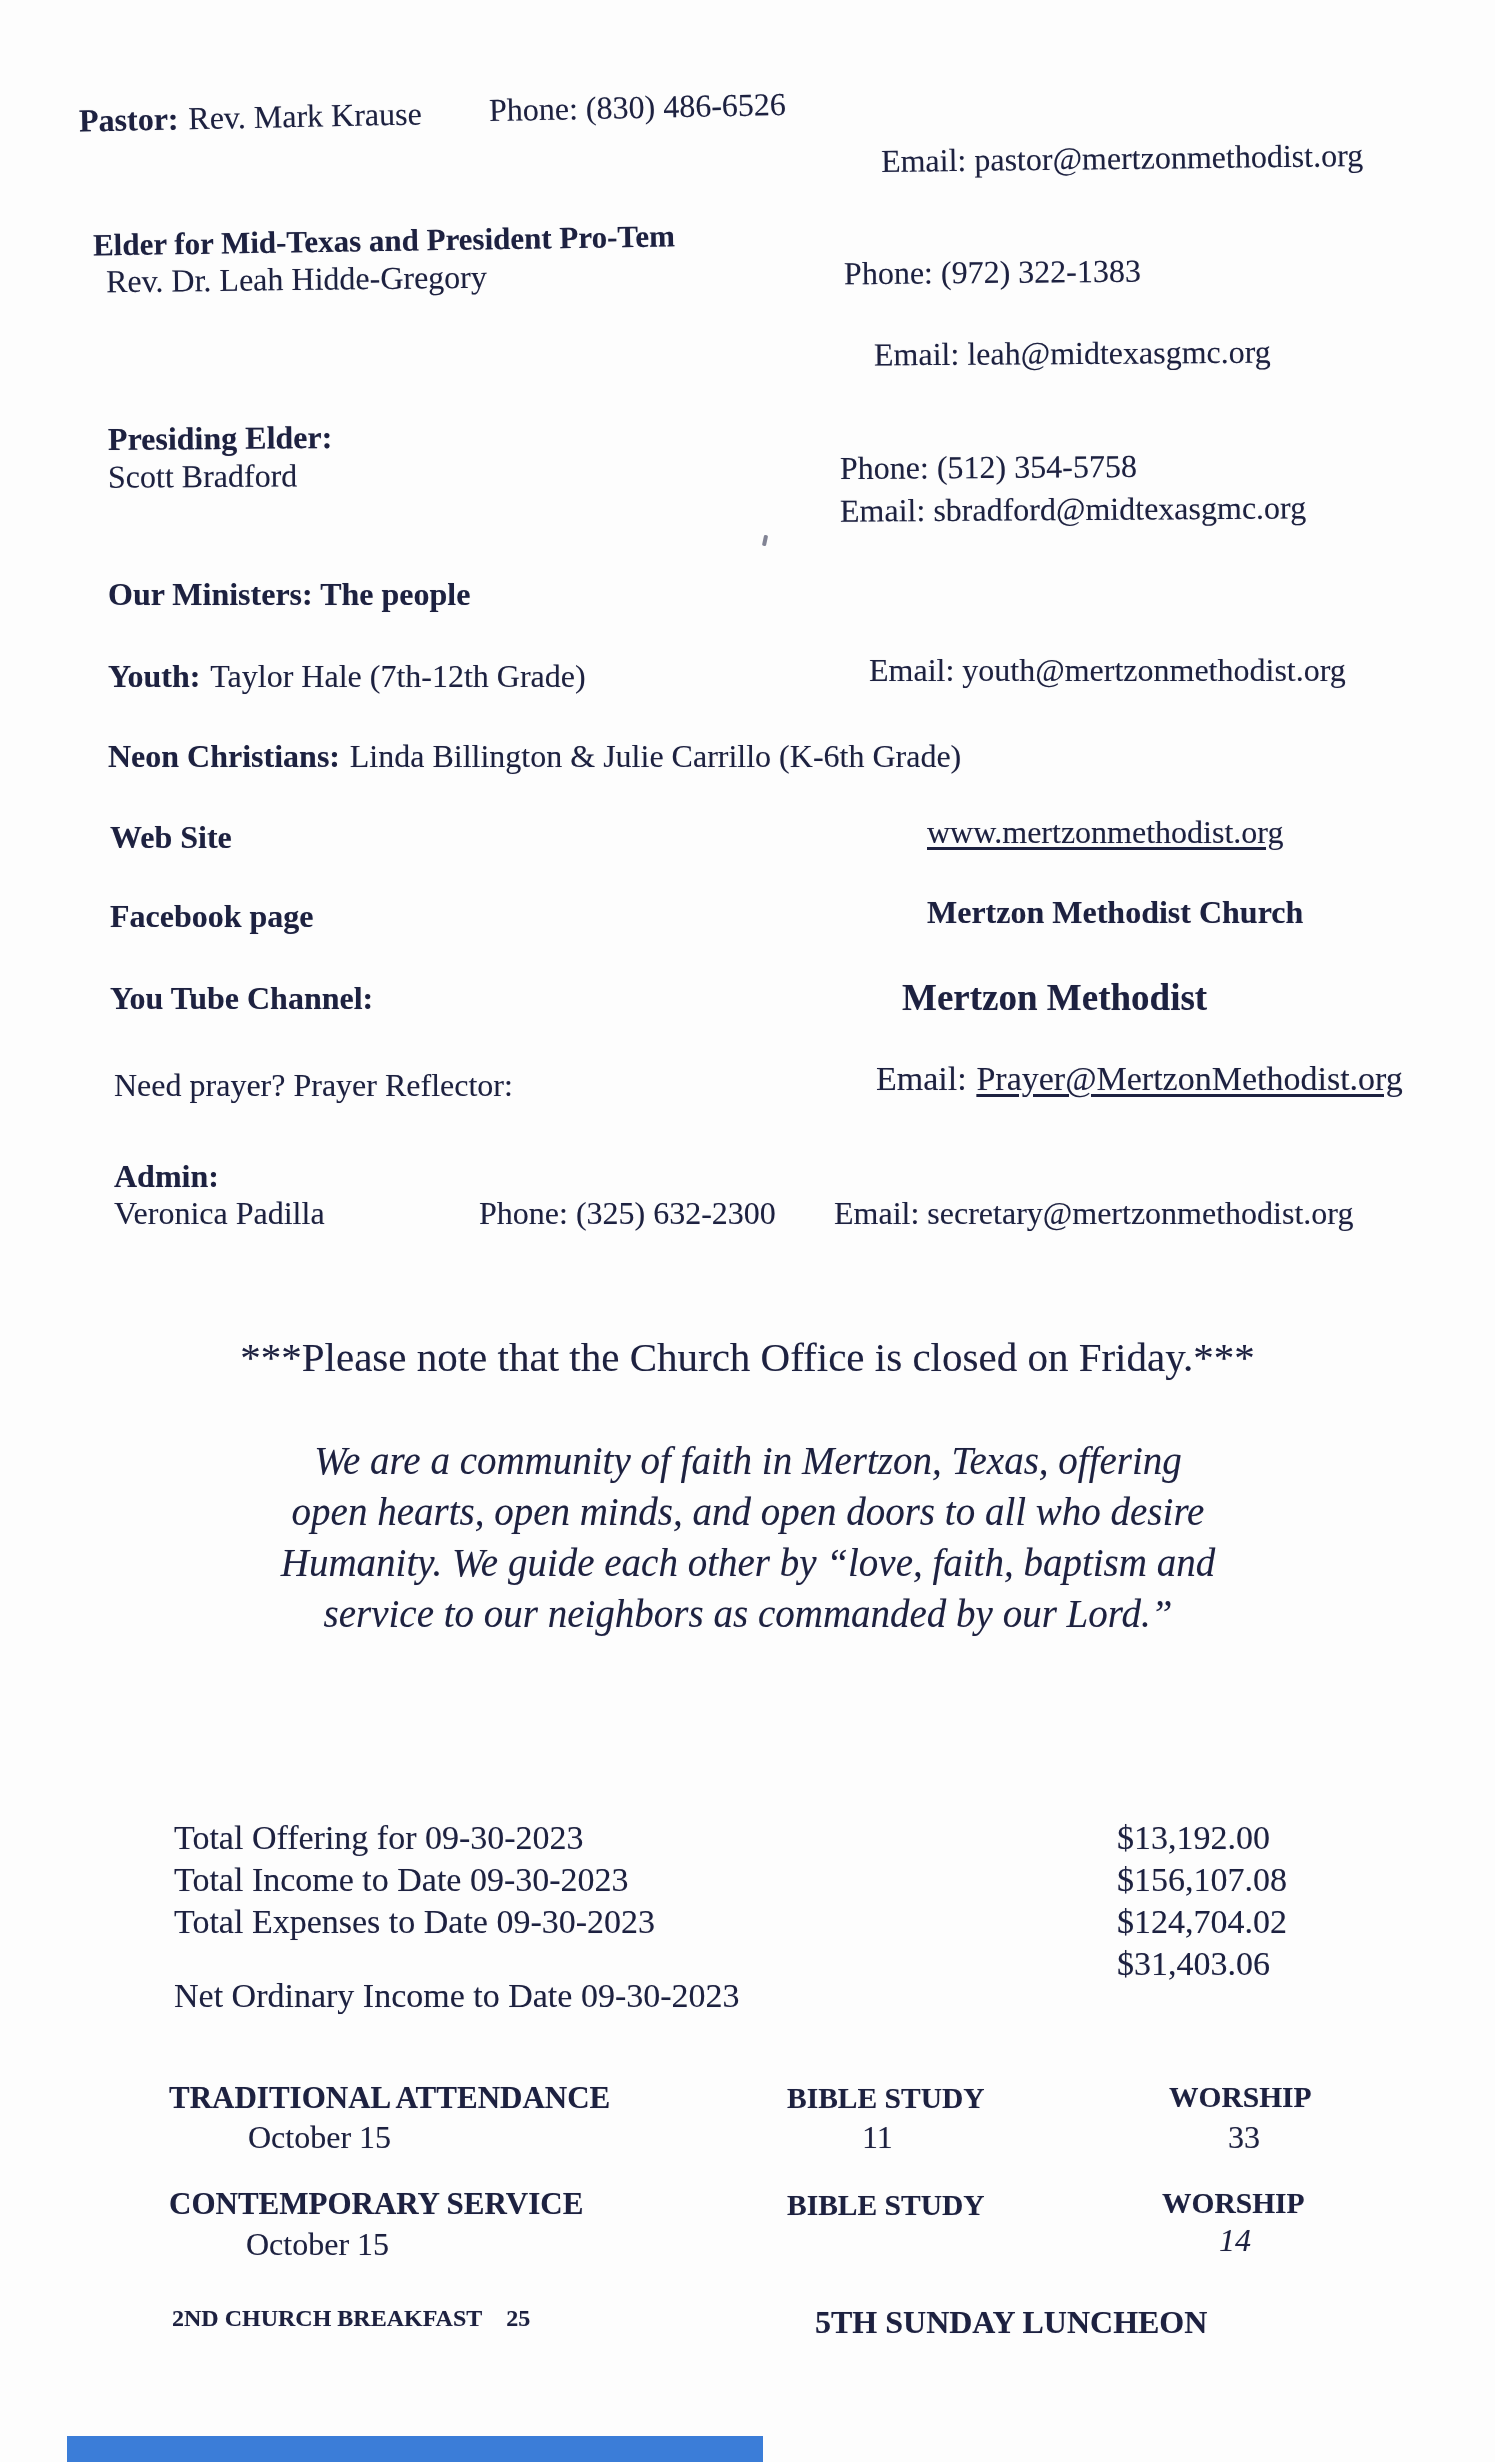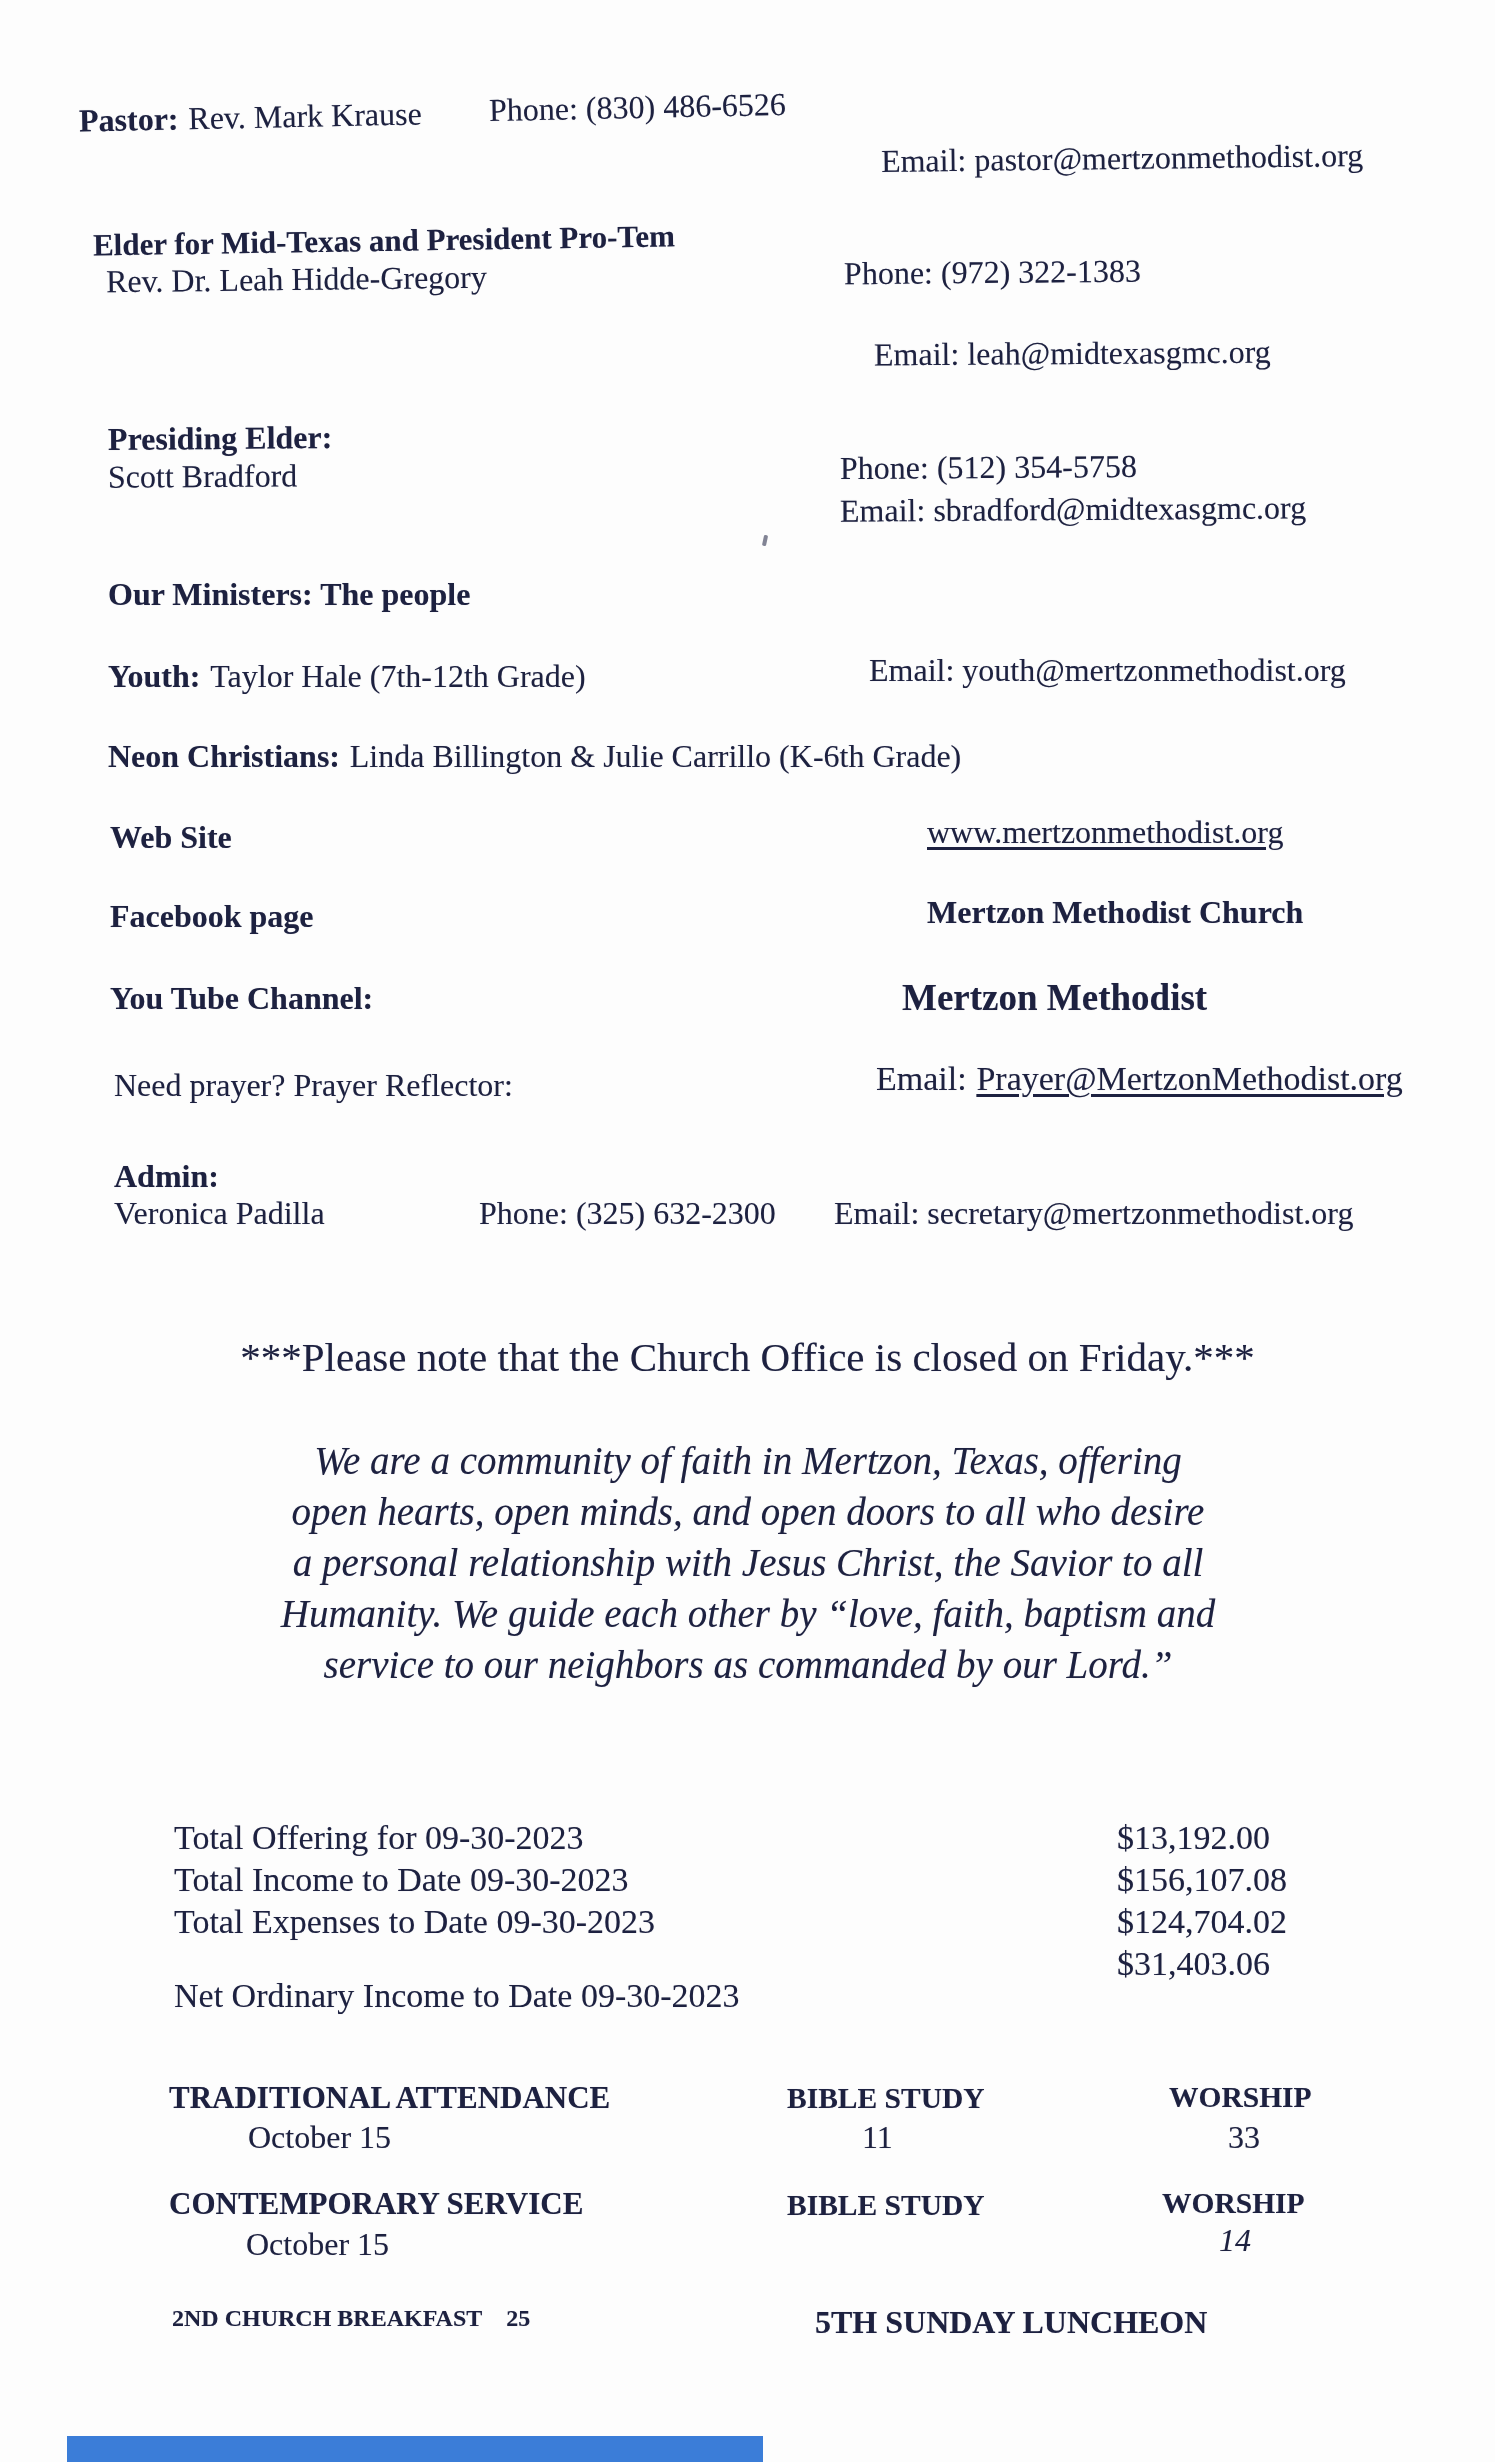--- a/index.html
+++ b/index.html
@@ -87,21 +87,20 @@
   <div class="t b" style="left:114px;top:1159px;font-size:32px;">Admin:</div>
   <div class="t" style="left:114px;top:1196px;font-size:32px;">Veronica Padilla</div>
   <div class="t" style="left:436px;top:1196px;font-size:32px;margin-left:43px;">Phone: (325) 632-2300</div>
   <div class="t" style="left:834px;top:1196px;font-size:32px;">Email: secretary@mertzonmethodist.org</div>
 
   <div class="t center" style="left:70px;top:1335px;width:1355px;font-size:41px;">***Please note that the Church Office is closed on Friday.***</div>
 
   <div class="t center i" style="left:150px;top:1435px;width:1196px;font-size:39px;line-height:51px;">
     <div>We are a community of faith in Mertzon, Texas, offering</div>
     <div>open hearts, open minds, and open doors to all who desire</div>
-    <div>a personal relationship with Jesus Christ, the Savior to all</div>
     <div>Humanity. We guide each other by “love, faith, baptism and</div>
     <div>service to our neighbors as commanded by our Lord.”</div>
   </div>
 
   <div class="t" style="left:174px;top:1819px;font-size:34px;">Total Offering for 09-30-2023</div>
   <div class="t" style="left:1117px;top:1819px;font-size:34px;">$13,192.00</div>
   <div class="t" style="left:174px;top:1861px;font-size:34px;">Total Income to Date 09-30-2023</div>
   <div class="t" style="left:1117px;top:1861px;font-size:34px;">$156,107.08</div>
   <div class="t" style="left:174px;top:1903px;font-size:34px;">Total Expenses to Date 09-30-2023</div>
   <div class="t" style="left:1117px;top:1903px;font-size:34px;">$124,704.02</div>

